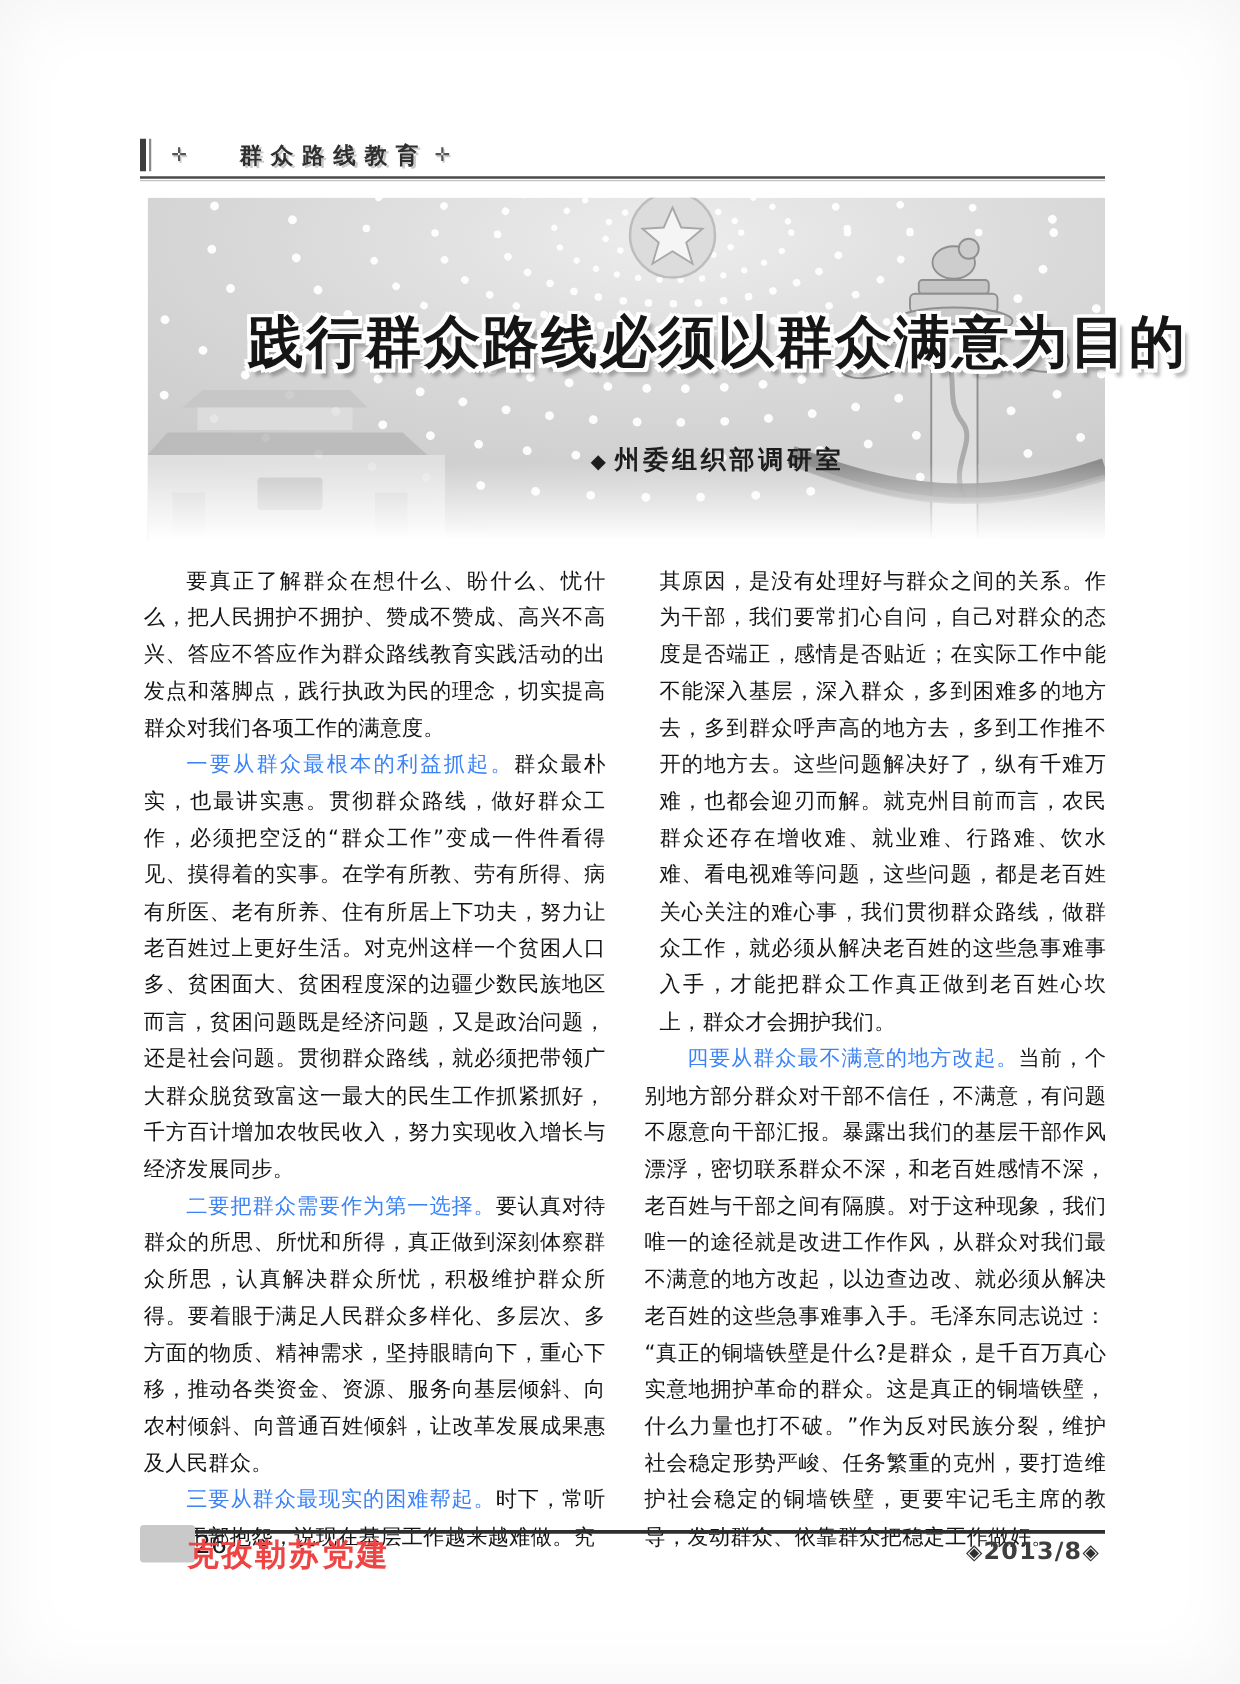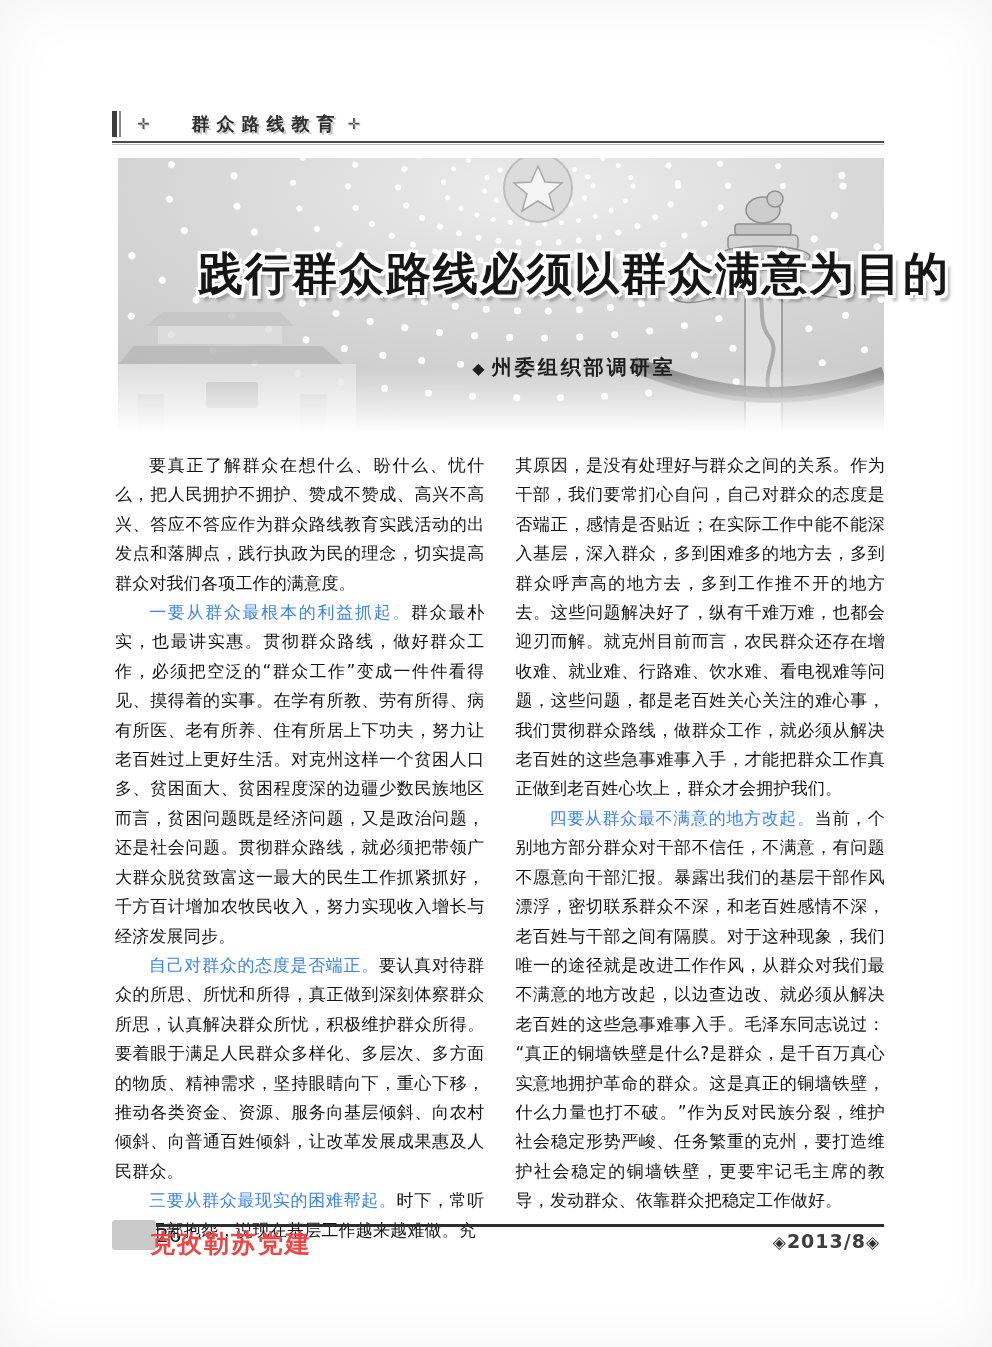--- a/index.html
+++ b/index.html
@@ -41,21 +41,21 @@
   .banner-author .diamond { font-size:16px; margin-right:4px; }
 
   
   .article { position:absolute; left:115px; top:451px; width:770px;
     display:flex; gap:31px; }
   .column { width:376px; }
   .para {
     font-size:17px; line-height:29.4px; text-align:justify; color:#151515;
     text-indent:2em; letter-spacing:0.2px;
   }
-  .para.no-indent { text-indent:0; }
+  .para.no-indent { text-indent:0;margin-left:12px; }
   .para .lead { font-weight:normal; color:#3b82f6; }
 
   
   .footer { position:absolute; left:112px; top:1218px; width:772px; height:45px; }
   .footer-line { position:absolute; left:22px; right:0; top:6px; height:3px; background:#2e2e2e; }
   .footer-pagenum {
     position:absolute; left:0; top:2px; width:32px; height:30px;
     background:#c9c9c9; border-radius:3px; text-align:center;
     font-size:20px; line-height:30px; color:#1c1c1c;padding-left:44px;
   }
@@ -152,21 +152,21 @@
     <div class="banner-title">践行群众路线必须以群众满意为目的</div>
     <div class="banner-author">
       <span class="diamond">◆</span><span>州委组织部调研室</span>
     </div>
   </div>
 
   <div class="article">
     <div class="column">
       <p class="para"><b class="lead"></b><span>要真正了解群众在想什么、盼什么、忧什么，把人民拥护不拥护、赞成不赞成、高兴不高兴、答应不答应作为群众路线教育实践活动的出发点和落脚点，践行执政为民的理念，切实提高群众对我们各项工作的满意度。</span></p>
       <p class="para"><b class="lead">一要从群众最根本的利益抓起。</b><span>群众最朴实，也最讲实惠。贯彻群众路线，做好群众工作，必须把空泛的“群众工作”变成一件件看得见、摸得着的实事。在学有所教、劳有所得、病有所医、老有所养、住有所居上下功夫，努力让老百姓过上更好生活。对克州这样一个贫困人口多、贫困面大、贫困程度深的边疆少数民族地区而言，贫困问题既是经济问题，又是政治问题，还是社会问题。贯彻群众路线，就必须把带领广大群众脱贫致富这一最大的民生工作抓紧抓好，千方百计增加农牧民收入，努力实现收入增长与经济发展同步。</span></p>
-      <p class="para"><b class="lead">自己对群众的态度是否端正。</b><span>要认真对待群众的所思、所忧和所得，真正做到深刻体察群众所思，认真解决群众所忧，积极维护群众所得。要着眼于满足人民群众多样化、多层次、多方面的物质、精神需求，坚持眼睛向下，重心下移，推动各类资金、资源、服务向基层倾斜、向农村倾斜、向普通百姓倾斜，让改革发展成果惠及人民群众。</span></p>
+      <p class="para"><b class="lead">二要把群众需要作为第一选择。</b><span>要认真对待群众的所思、所忧和所得，真正做到深刻体察群众所思，认真解决群众所忧，积极维护群众所得。要着眼于满足人民群众多样化、多层次、多方面的物质、精神需求，坚持眼睛向下，重心下移，推动各类资金、资源、服务向基层倾斜、向农村倾斜、向普通百姓倾斜，让改革发展成果惠及人民群众。</span></p>
       <p class="para"><b class="lead">三要从群众最现实的困难帮起。</b><span>时下，常听一些干部抱怨，说现在基层工作越来越难做。究</span></p>
     </div>
     <div class="column">
       <p class="para no-indent"><b class="lead"></b><span>其原因，是没有处理好与群众之间的关系。作为干部，我们要常扪心自问，自己对群众的态度是否端正，感情是否贴近；在实际工作中能不能深入基层，深入群众，多到困难多的地方去，多到群众呼声高的地方去，多到工作推不开的地方去。这些问题解决好了，纵有千难万难，也都会迎刃而解。就克州目前而言，农民群众还存在增收难、就业难、行路难、饮水难、看电视难等问题，这些问题，都是老百姓关心关注的难心事，我们贯彻群众路线，做群众工作，就必须从解决老百姓的这些急事难事入手，才能把群众工作真正做到老百姓心坎上，群众才会拥护我们。</span></p>
       <p class="para"><b class="lead">四要从群众最不满意的地方改起。</b><span>当前，个别地方部分群众对干部不信任，不满意，有问题不愿意向干部汇报。暴露出我们的基层干部作风漂浮，密切联系群众不深，和老百姓感情不深，老百姓与干部之间有隔膜。对于这种现象，我们唯一的途径就是改进工作作风，从群众对我们最不满意的地方改起，以边查边改、就必须从解决老百姓的这些急事难事入手。毛泽东同志说过：“真正的铜墙铁壁是什么?是群众，是千百万真心实意地拥护革命的群众。这是真正的铜墙铁壁，什么力量也打不破。”作为反对民族分裂，维护社会稳定形势严峻、任务繁重的克州，要打造维护社会稳定的铜墙铁壁，更要牢记毛主席的教导，发动群众、依靠群众把稳定工作做好。</span></p>
     </div>
   </div>
 
   <div class="footer">
     <div class="footer-line"></div>

